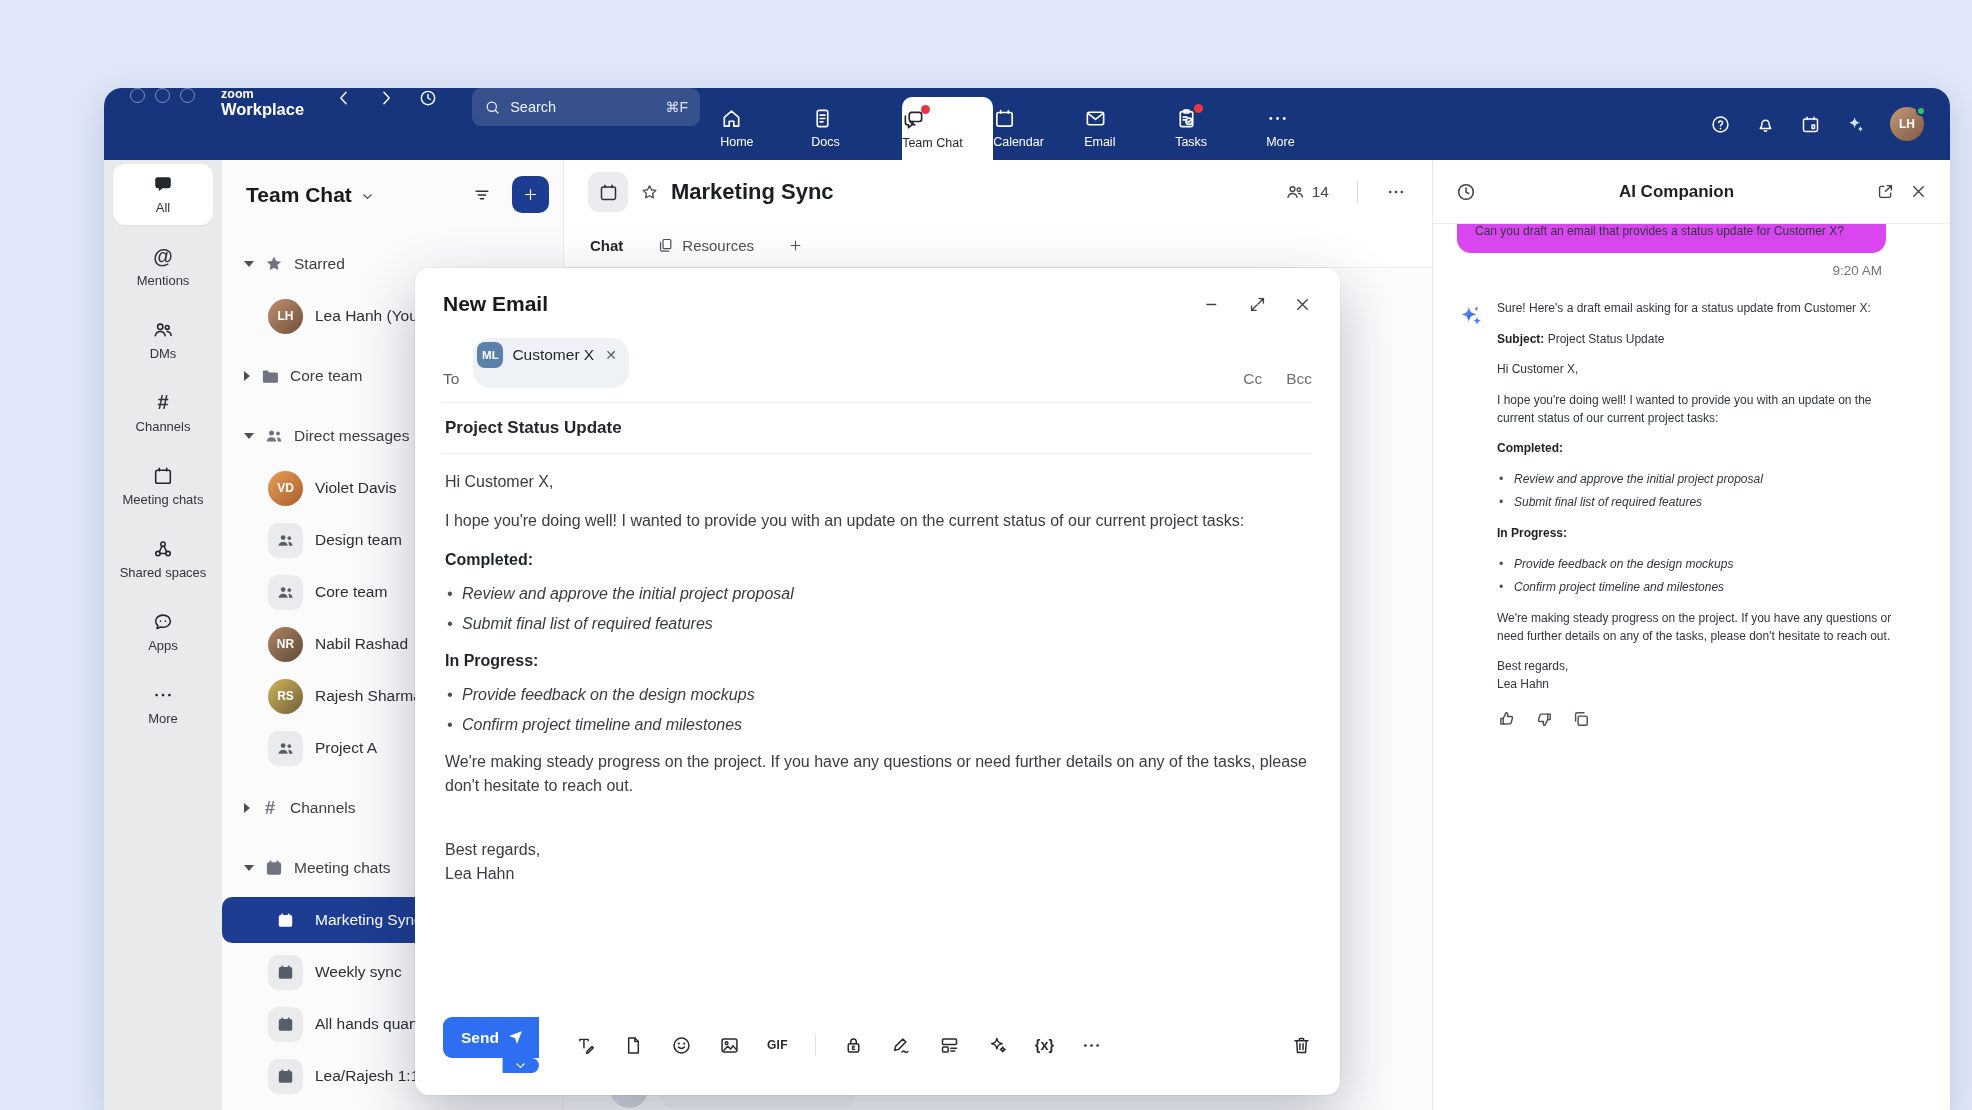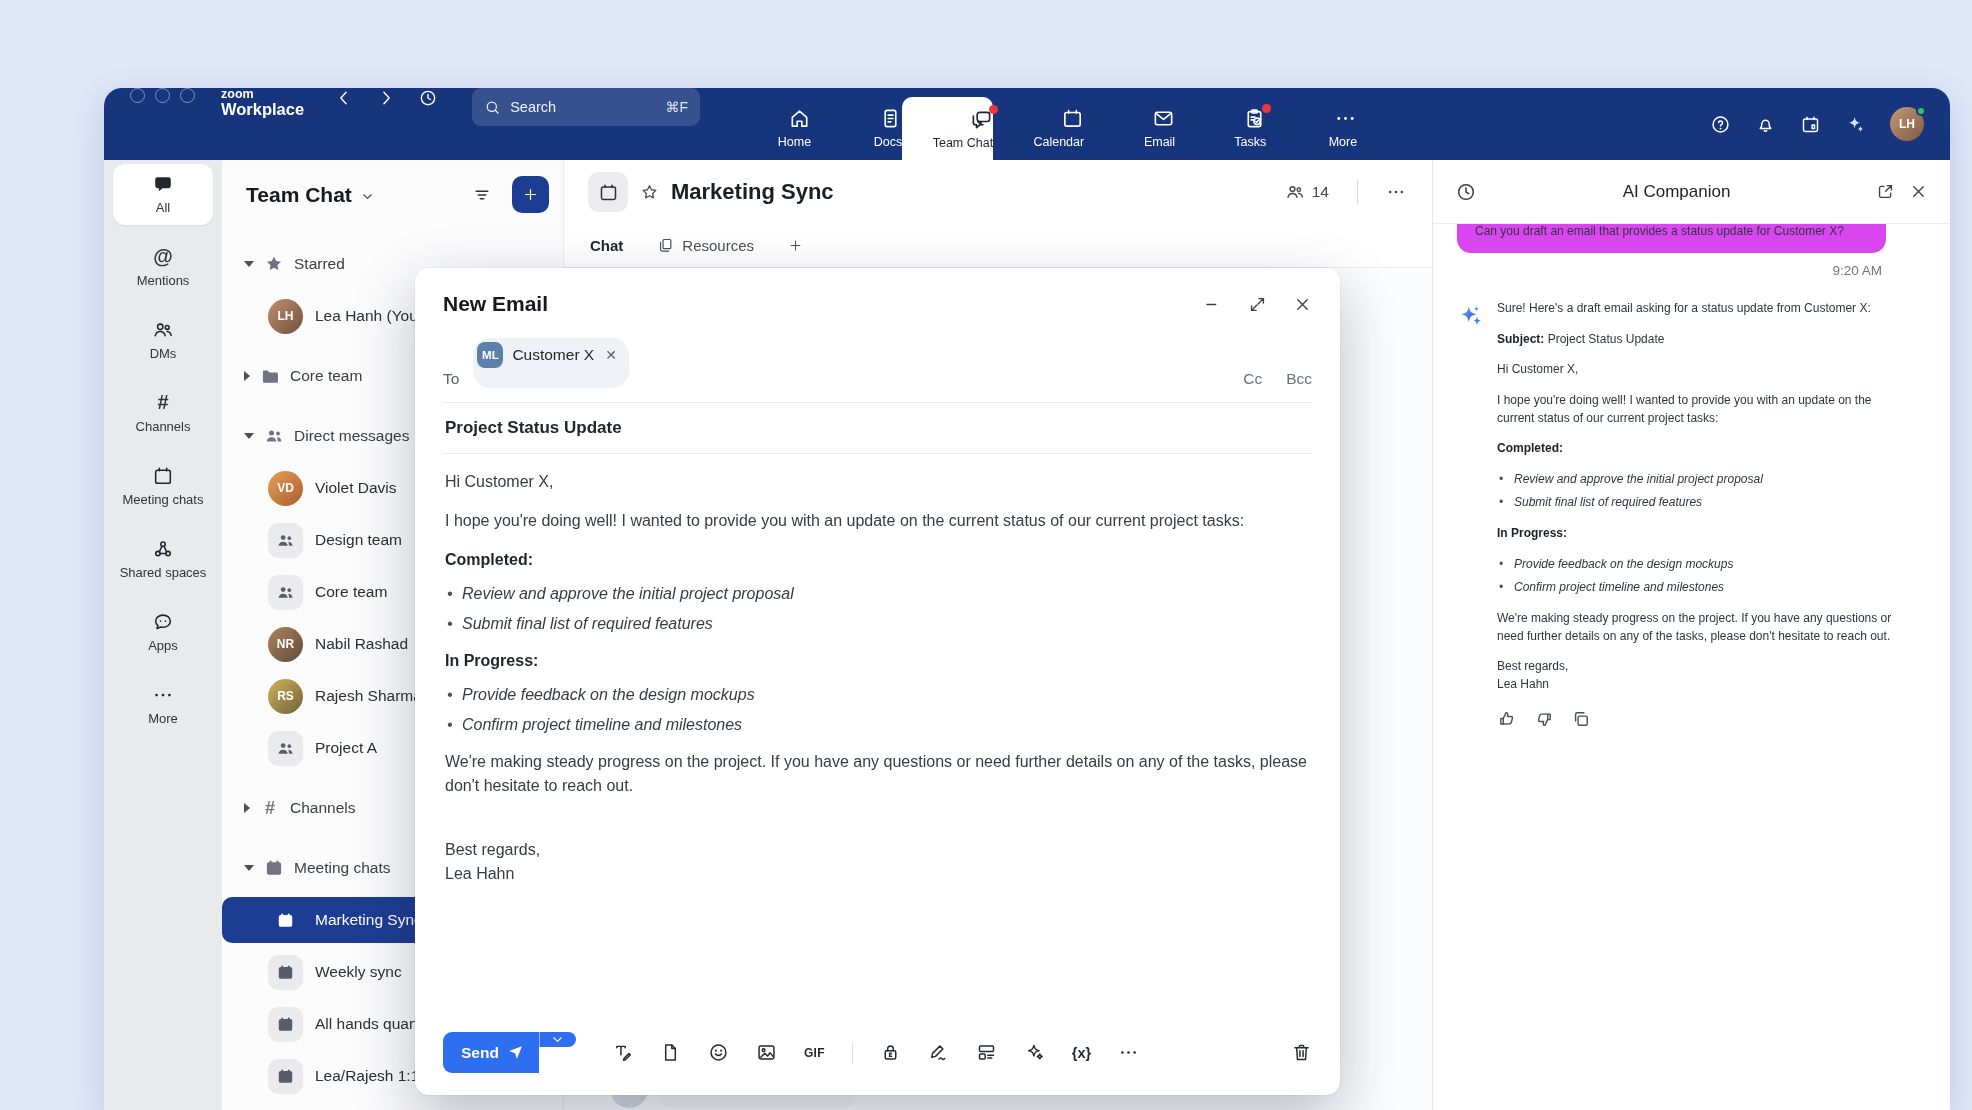--- a/index.html
+++ b/index.html
@@ -21,21 +21,21 @@
   .logo .l1 { font-size:12.5px; font-weight:700; }
   .logo .l2 { font-size:16.5px; font-weight:700; }
   .nav-nav { width:20px; height:20px; color:#fff; margin:0 6px; }
   .searchbox { margin-left:18px; width:228px; height:38px; border-radius:9px;
     background:rgba(255,255,255,.14); display:flex; align-items:center; padding:0 12px; gap:9px;
     font-size:14.5px; color:#eef2fb; }
   .searchbox .ic { width:17px; height:17px; }
   .searchbox .grow { flex:1; }
   .searchbox .kbd { font-size:14px; color:#dfe6f6; }
   .nav-tabs { display:flex; align-items:stretch; margin-left:20px; }
-  .nav-tab { width:91px; display:flex; flex-direction:column; align-items:flex-end; justify-content:center;
+  .nav-tab { width:91px; display:flex; flex-direction:column; align-items:flex-start; justify-content:center;
     gap:5px; font-size:12.5px; color:#fff; padding-top:8px; cursor:default; position:relative; }
   .nav-tab .ic { width:23px; height:23px; position:relative; }
   .nav-tab.active { background:#fff; color:#1f2430; border-radius:10px 10px 0 0; margin-top:9px; padding-top:0; }
   .nav-tab .dot { position:absolute; top:-3px; right:-5px; width:9px; height:9px; border-radius:50%; background:#e8383f; }
   .nav-right { margin-left:auto; display:flex; align-items:center; gap:24px; padding-right:26px; }
   .nav-right .ic { width:21px; height:21px; color:#fff; }
   .avatar { width:34px; height:34px; border-radius:50%; background:linear-gradient(135deg,#c69777,#7e5a44);
     position:relative; display:flex; align-items:center; justify-content:center; color:#fff; font-size:12px; font-weight:700; }
   .avatar .status { position:absolute; top:-1px; right:-2px; width:10px; height:10px; border-radius:50%;
     background:#2fc463; border:2px solid #17357d; }
@@ -101,21 +101,21 @@
   .chatfloor { position:absolute; left:0; right:0; top:109px; bottom:0; background:#fff; }
   .last-msg { position:absolute; left:46px; bottom:2px; display:flex; align-items:flex-end; gap:12px; opacity:.5; }
   .last-msg .av { width:38px; height:38px; background:linear-gradient(135deg,#93a7bd,#5a6b80); }
   .bubble-gray { background:#e8e8ea; border-radius:12px; padding:11px 18px; font-size:15.5px; color:#35383e; }
   .scrim { position:absolute; inset:0; background:rgba(248,249,251,.5); }
 
   
   .ai { width:518px; border-left:1px solid #e8e8eb; background:#fff; display:flex; flex-direction:column; flex:none; }
   .ai-head { height:64px; border-bottom:1px solid #ececef; display:flex; align-items:center; padding:0 22px; gap:14px; background:#fff; z-index:2; }
   .ai-head .hist { width:22px; height:22px; color:#3c4046; }
-  .ai-title { flex:1; text-align:center; font-size:17px; font-weight:400; color:#1d2026; }
+  .ai-title { flex:1; text-align:center; font-size:17px; font-weight:700; color:#1d2026; }
   .ai-head .hic { width:19px; height:19px; color:#3c4046; }
   .ai-body { flex:1; overflow:hidden; padding:0 24px; }
   .user-bubble { margin:-15px 40px 0 0; background:#d946ef; border-radius:14px; padding:13px 18px;
     font-size:12px; line-height:1.5; color:#2f3540; }
   .ai-time { text-align:right; margin:10px 44px 0 0; font-size:13.5px; color:#70757f; }
   .ai-resp { display:flex; gap:13px; margin-top:22px; }
   .ai-spark { width:27px; height:27px; flex:none; margin-top:2px; }
   .ai-text { font-size:12px; line-height:1.47; color:#2f3540; padding-right:26px; }
   .ai-text p { margin:0 0 13px; }
   .ai-text .hd, .ai-text b { font-weight:700; color:#1d2026; }
@@ -139,21 +139,21 @@
     font-weight:700; display:flex; align-items:center; justify-content:center; }
   .chip .x { font-size:14px; color:#5a5f68; margin-left:2px; }
   .ccbcc { margin-left:auto; display:flex; gap:24px; color:#6b7079; }
   .m-sep { height:1px; background:#ebebee; margin-top:14px; }
   .m-subject { padding:15px 2px; font-size:17px; font-weight:700; color:#23262d; }
   .m-body { flex:1; padding:16px 2px 0; font-size:16px; line-height:1.5; color:#373c44; overflow:hidden; }
   .m-body p { margin:0 0 15px; }
   .m-body .hd { font-weight:700; color:#1f232a; margin:0 0 10px; }
   .m-body .sig { margin-top:40px; }
   .m-foot { display:flex; align-items:center; padding-top:12px; }
-  .send { display:flex; align-items:flex-start; }
+  .send { display:flex; align-items:flex-end;flex-direction:column; }
   .send .main-b { background:#2e6ef0; color:#fff; border:none; border-radius:9px 0 0 9px; height:41px;
     padding:0 15px 0 18px; font-size:15.5px; font-weight:700; display:flex; align-items:center; gap:8px;
     font-family:inherit; }
   .send .main-b .ic { width:17px; height:17px; }
   .send .drop-b { background:#2e6ef0; border:none; border-left:1px solid rgba(255,255,255,.55);
     border-radius:0 9px 9px 0; width:37px; color:#fff; display:flex; align-items:center; justify-content:center; }
   .send .drop-b .ic { width:15px; height:15px; }
   .tools { display:flex; align-items:center; gap:27px; margin-left:36px; color:#26292f; }
   .tools .ic { width:21px; height:21px; }
   .tools .tdiv { width:1px; height:22px; background:#e2e2e5; }

